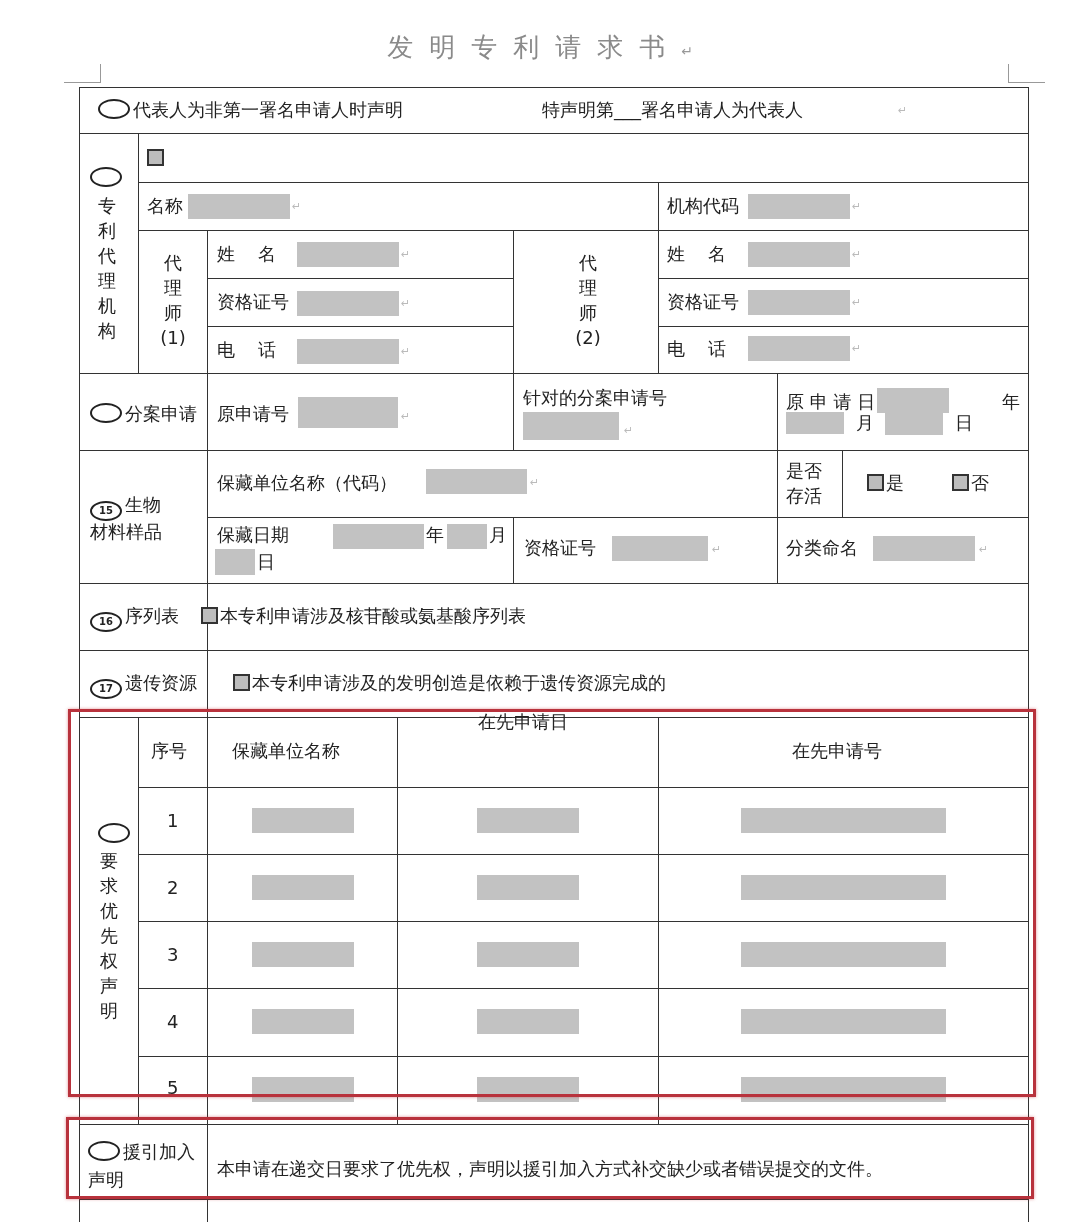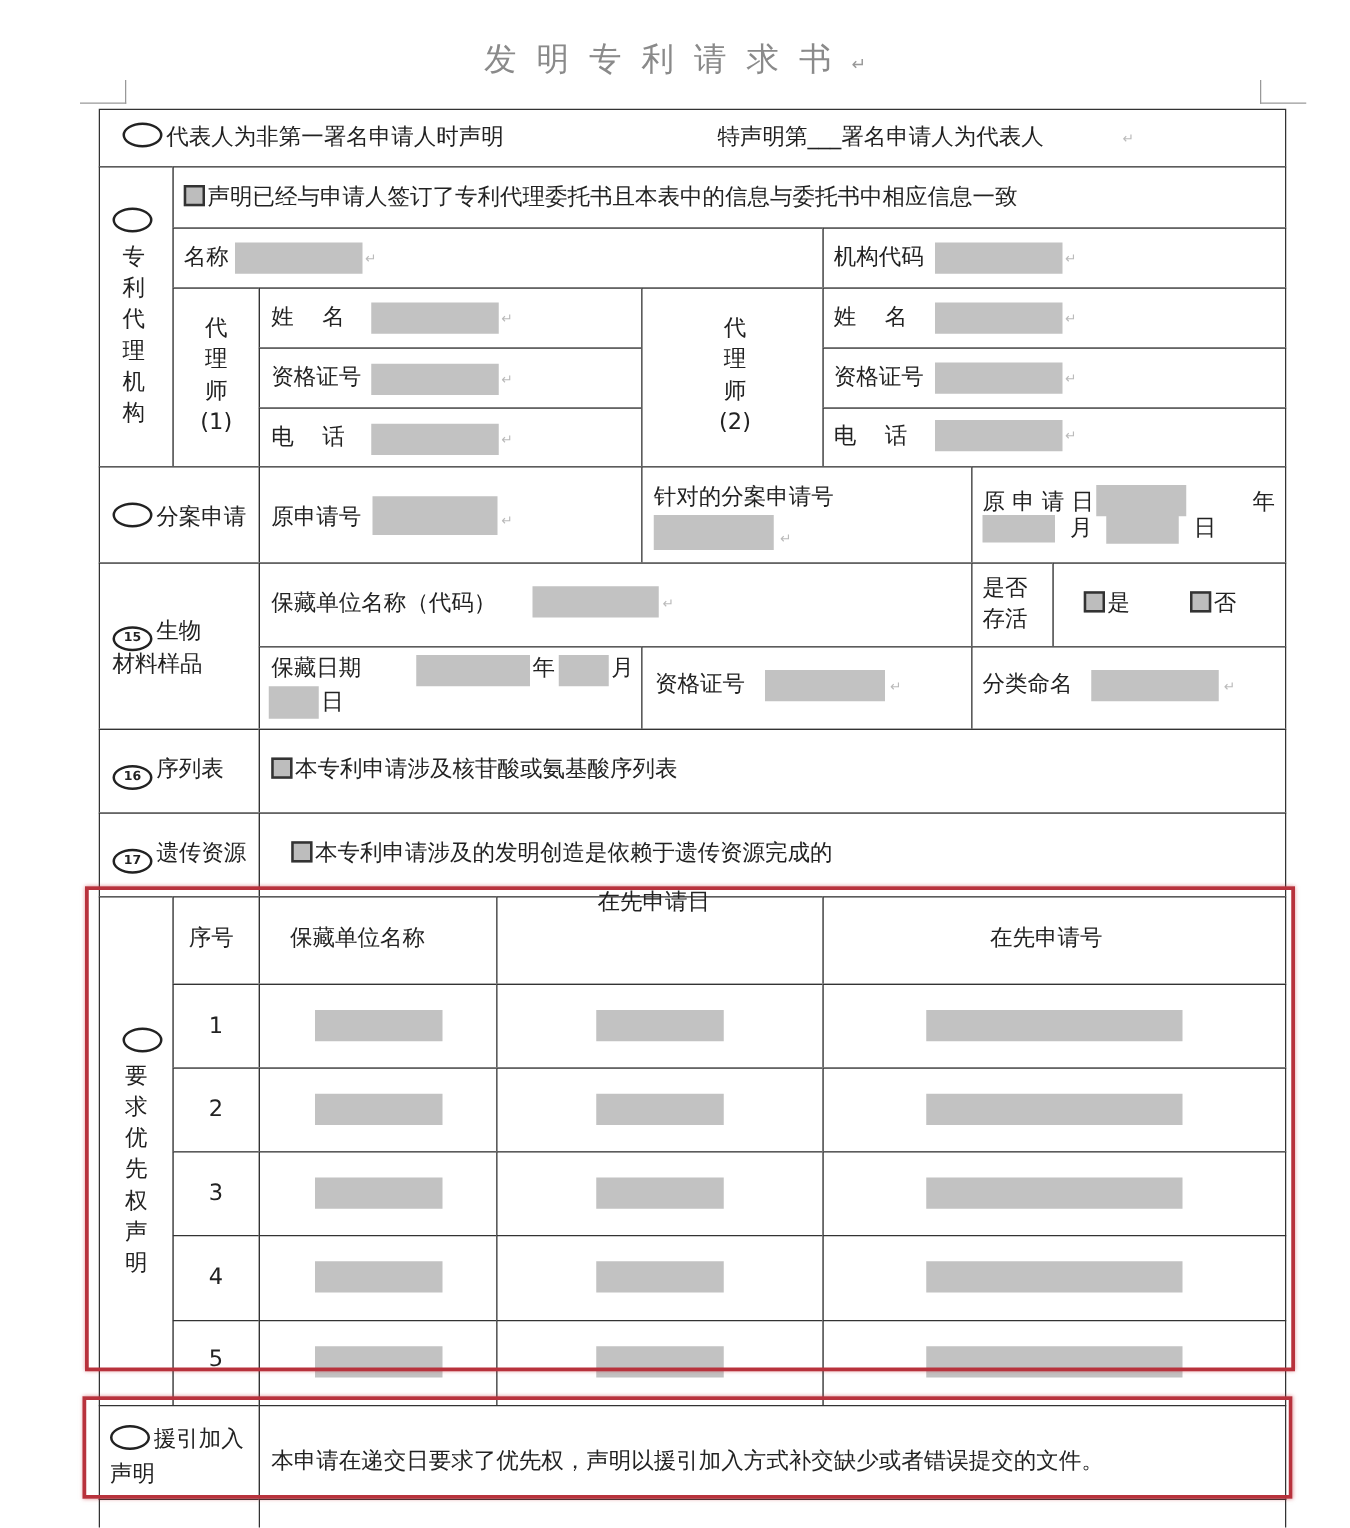--- a/index.html
+++ b/index.html
@@ -29,39 +29,39 @@
   <span>发明专利请求书</span><span class="mark">↵</span>
 </div>
 
 <div class="corner" style="left:64px;top:64px;width:36px;height:18px;border-width:0 1px 1px 0;"></div>
 <div class="corner" style="left:1008px;top:64px;width:36px;height:18px;border-width:0 0 1px 1px;"></div>
 
 <div class="cell" style="left:79px;top:87px;width:950px;height:47px;"></div>
 <div class="t" style="left:98px;top:98px;">
   <span class="circ"></span><span>代表人为非第一署名申请人时声明</span>
 </div>
-<div class="t" style="left:574px;top:98px;">
+<div class="t" style="left:542px;top:98px;">
   <span>特声明第___署名申请人为代表人</span>
 </div>
 <span class="rmark" style="left:898px;top:104px;">↵</span>
 
 <div class="cell" style="left:79px;top:133px;width:60px;height:241px;"></div>
 <div class="t" style="left:90px;top:166px;"><span class="circ"></span></div>
 <div class="vert" style="left:92px;top:193px;width:30px;">
   <div>专</div>
   <div>利</div>
   <div>代</div>
   <div>理</div>
   <div>机</div>
   <div>构</div>
 </div>
 
 <div class="cell" style="left:138px;top:133px;width:891px;height:50px;"></div>
 <div class="t" style="left:147px;top:146px;">
-  <span class="chk"></span><span>声明已经与申请人签订了专利代理委托书且本表中的信息与委托书中相应信息一致</span>
+  <span class="chk"></span>
 </div>
 
 <div class="cell" style="left:138px;top:182px;width:521px;height:49px;"></div>
 <div class="t" style="left:147px;top:194px;">名称</div>
 <div class="blank" style="left:188px;top:194px;width:102px;height:25px;"></div>
 <span class="rmark" style="left:292px;top:200px;">↵</span>
 
 <div class="cell" style="left:658px;top:182px;width:371px;height:49px;"></div>
 <div class="t" style="left:667px;top:194px;">机构代码</div>
 <div class="blank" style="left:748px;top:194px;width:102px;height:25px;"></div>
@@ -173,21 +173,21 @@
 <div class="cell" style="left:777px;top:517px;width:252px;height:67px;"></div>
 <div class="t" style="left:786px;top:536px;">分类命名</div>
 <div class="blank" style="left:873px;top:536px;width:102px;height:25px;"></div>
 <span class="rmark" style="left:979px;top:543px;">↵</span>
 
 <div class="cell" style="left:79px;top:583px;width:129px;height:68px;"></div>
 <div class="t" style="left:90px;top:604px;">
   <span class="circ">16</span><span>序列表</span>
 </div>
 <div class="cell" style="left:207px;top:583px;width:822px;height:68px;"></div>
-<div class="t" style="left:217px;top:604px;">
+<div class="t" style="left:201px;top:604px;">
   <span class="chk"></span><span>本专利申请涉及核苷酸或氨基酸序列表</span>
 </div>
 
 <div class="cell" style="left:79px;top:650px;width:129px;height:68px;"></div>
 <div class="t" style="left:90px;top:671px;">
   <span class="circ">17</span><span>遗传资源</span>
 </div>
 <div class="cell" style="left:207px;top:650px;width:822px;height:68px;"></div>
 <div class="t" style="left:217px;top:671px;margin-left:16px;">
   <span class="chk"></span><span>本专利申请涉及的发明创造是依赖于遗传资源完成的</span>

